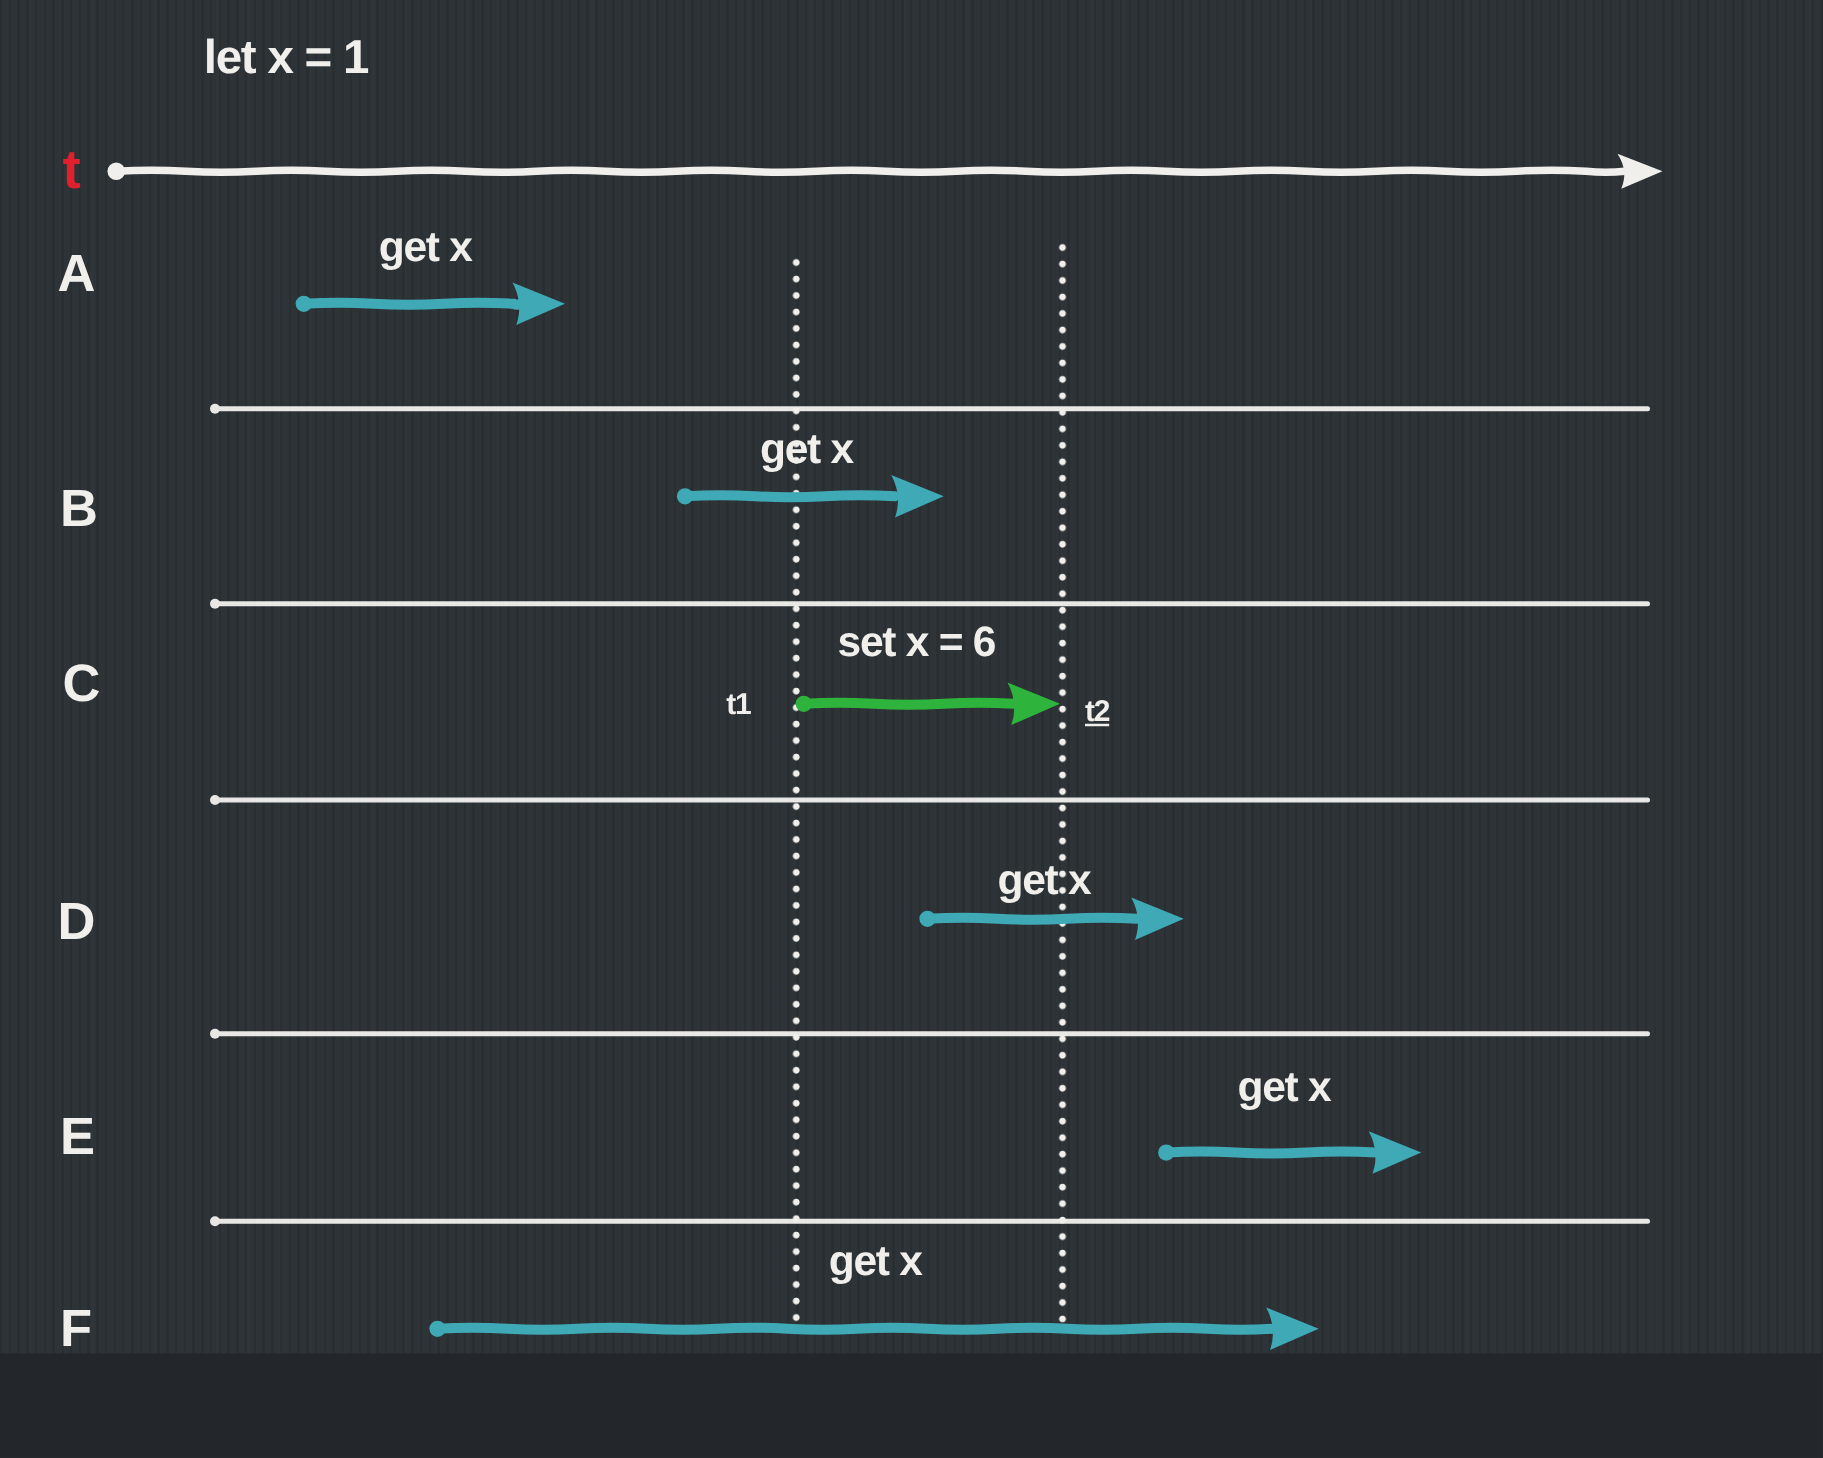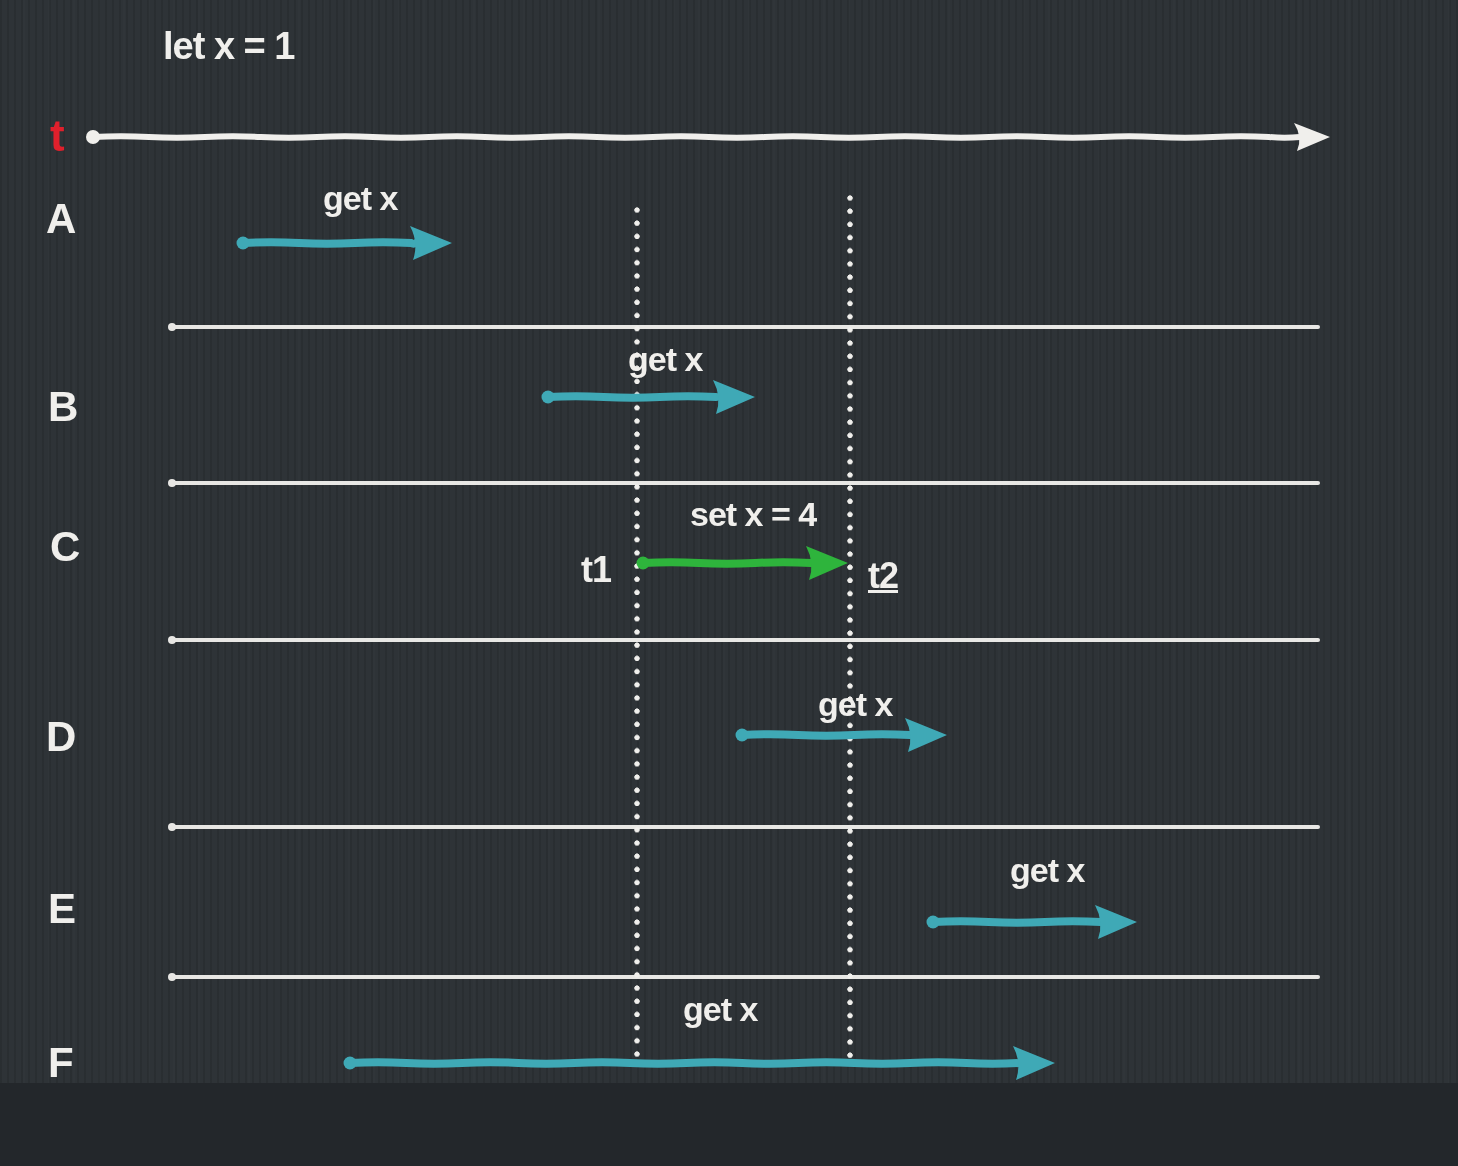--- a/index.html
+++ b/index.html
@@ -12,22 +12,22 @@
       repeating-linear-gradient(90deg, rgba(0,0,0,0.10) 0px, rgba(0,0,0,0.10) 2px, transparent 2px, transparent 7px),
       repeating-linear-gradient(90deg, transparent 0px, transparent 23px, rgba(255,255,255,0.012) 23px, rgba(255,255,255,0.012) 25px);
     font-family:"Liberation Sans", sans-serif;
     font-weight:700;
     color:var(--fg,#f0efec);
   }
   .txt{position:absolute;white-space:nowrap;letter-spacing:-1px;line-height:1;}
   .title{font-size:38px;}
   .axis-label{font-size:44px;color:var(--red,#e0202c);}
   .row-label{font-size:42px;}
-  .op-label{font-size:34px;margin-left:20px;}
-  .marker-label{font-size:36px;}
+  .op-label{font-size:34px;}
+  .marker-label{font-size:24px;}
   .separator{
     position:absolute;left:170px;width:1150px;height:3.5px;
     background:var(--fg,#f0efec);border-radius:3px;opacity:.96;
   }
   .separator::before{
     content:"";position:absolute;left:-2px;top:-2.2px;width:8px;height:8px;
     border-radius:50%;background:var(--fg,#f0efec);
   }
   .dotted-line{
     position:absolute;width:6px;
@@ -78,21 +78,21 @@
   <div class="txt op-label" style="left:608px;top:342px;">get x</div>
   <div class="arrow" style="left:540px;top:375px;">
       <svg width="221" height="44" viewBox="0 0 221 44" xmlns="http://www.w3.org/2000/svg">
         <circle cx="8" cy="22" r="6.5" fill="#3fa9b6"></circle>
         <path d="M 8 22 Q 36 20.4 64 22 Q 92 23.6 120 22 Q 148 20.4 176 22" fill="none" stroke="#3fa9b6" stroke-width="8" stroke-linecap="round"></path>
         <path d="M 173 5 L 215 22 L 176 39 Q 182 22 173 5 Z" fill="#3fa9b6"></path>
       </svg>
     </div>
 
   <div class="txt row-label" style="left:50px;top:526px;">C</div>
-  <div class="txt op-label" style="left:670px;top:497px;">set x = 4</div>
+  <div class="txt op-label" style="left:670px;top:497px;">set x = 6</div>
   <div class="txt marker-label" style="left:581px;top:552px;">t1</div>
   <div class="txt marker-label" style="left:868px;top:558px;text-decoration:underline;">t2</div>
   <div class="arrow" style="left:635px;top:541px;">
       <svg width="219" height="44" viewBox="0 0 219 44" xmlns="http://www.w3.org/2000/svg">
         <circle cx="8" cy="22" r="6.5" fill="#2eb43c"></circle>
         <path d="M 8 22 Q 36 20.4 64 22 Q 92 23.6 120 22 Q 148 20.4 176 22" fill="none" stroke="#2eb43c" stroke-width="8" stroke-linecap="round"></path>
         <path d="M 171 5 L 213 22 L 174 39 Q 180 22 171 5 Z" fill="#2eb43c"></path>
       </svg>
     </div>
 

